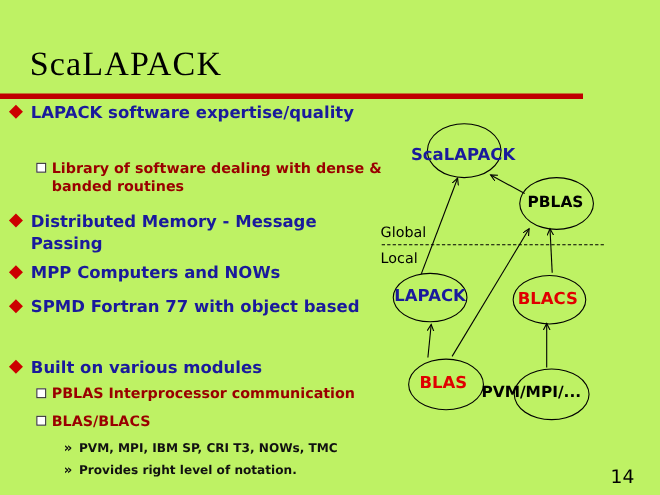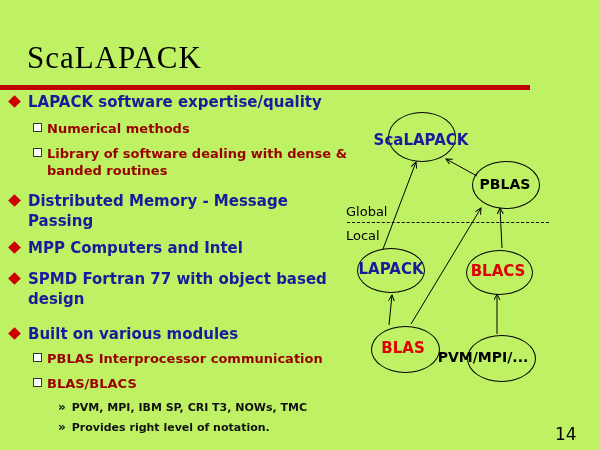--- a/index.html
+++ b/index.html
@@ -38,55 +38,48 @@
   <h1 class="title">ScaLAPACK</h1>
   <div class="rule"></div>
 
   <div class="item l1" style="top:92px">
     <span class="d"></span>
     <div>
         <div>LAPACK software expertise/quality</div>
       </div>
   </div>
 
-  <div class="item l2" style="top:120px">
-    <span class="sq"></span>
-    <div>
-        <div>Numerical methods</div>
-      </div>
-  </div>
 
   <div class="item l1" style="top:191px">
     <span class="d"></span>
     <div>
       <div>Distributed Memory - Message</div>
       <div>Passing</div>
     </div>
   </div>
 
   <div class="item l2" style="top:145px">
     <span class="sq"></span>
     <div>
       <div>Library of software dealing with dense &amp;</div>
       <div>banded routines</div>
     </div>
   </div>
 
   <div class="item l1" style="top:238px">
     <span class="d"></span>
     <div>
-        <div>MPP Computers and Intel</div>
+        <div>MPP Computers and NOWs</div>
       </div>
   </div>
 
   <div class="item l1" style="top:269px">
     <span class="d"></span>
     <div>
       <div>SPMD Fortran 77 with object based</div>
-      <div>design</div>
     </div>
   </div>
 
   <div class="item l1" style="top:324px">
     <span class="d"></span>
     <div>
         <div>Built on various modules</div>
       </div>
   </div>
 

